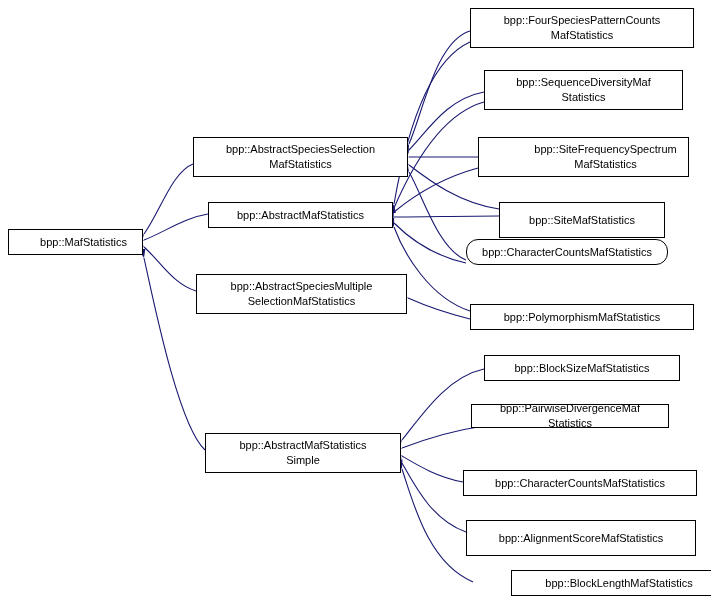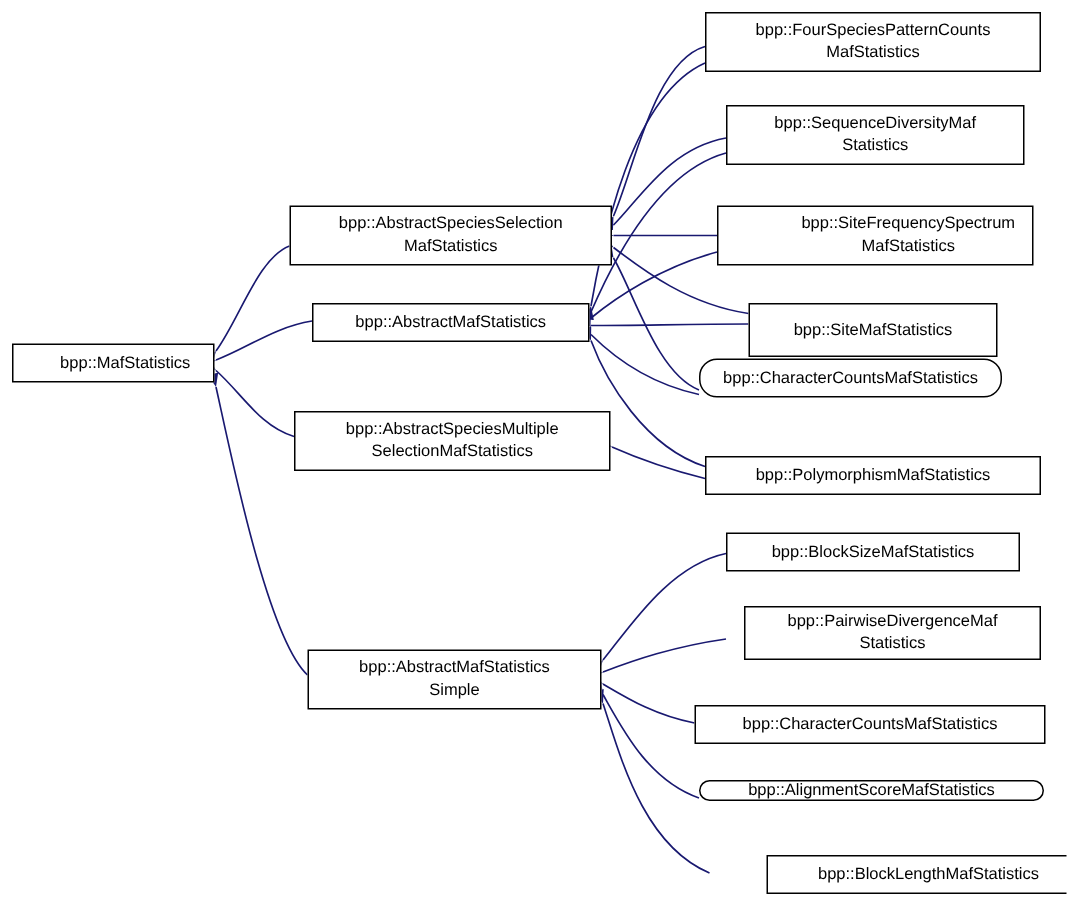--- a/index.html
+++ b/index.html
@@ -106,22 +106,22 @@
 MafStatistics</div>
 
   <div class="node" style="left:499px; top:202px; width:166px; height:36px;">bpp::SiteMafStatistics</div>
 
   <div class="node" style="left:466px; top:239px; width:202px; height:26px;border-radius:12px;">bpp::CharacterCountsMafStatistics</div>
 
   <div class="node" style="left:470px; top:304px; width:224px; height:26px;">bpp::PolymorphismMafStatistics</div>
 
   <div class="node" style="left:484px; top:355px; width:196px; height:26px;">bpp::BlockSizeMafStatistics</div>
 
-  <div class="node" style="left:496px; top:404px; width:198px; height:36px;">bpp::PairwiseDivergenceMaf
+  <div class="node" style="left:471px; top:404px; width:198px; height:24px;">bpp::PairwiseDivergenceMaf
 Statistics</div>
 
   <div class="node" style="left:463px; top:470px; width:234px; height:26px;">bpp::CharacterCountsMafStatistics</div>
 
-  <div class="node" style="left:466px; top:520px; width:230px; height:14px;border-radius:12px;">bpp::AlignmentScoreMafStatistics</div>
+  <div class="node" style="left:466px; top:520px; width:230px; height:36px;">bpp::AlignmentScoreMafStatistics</div>
 
   <div class="node" style="left:473px; top:570px; width:216px; height:26px;margin-left:38px;">bpp::BlockLengthMafStatistics</div>
 
 </div>
 
 </body></html>

